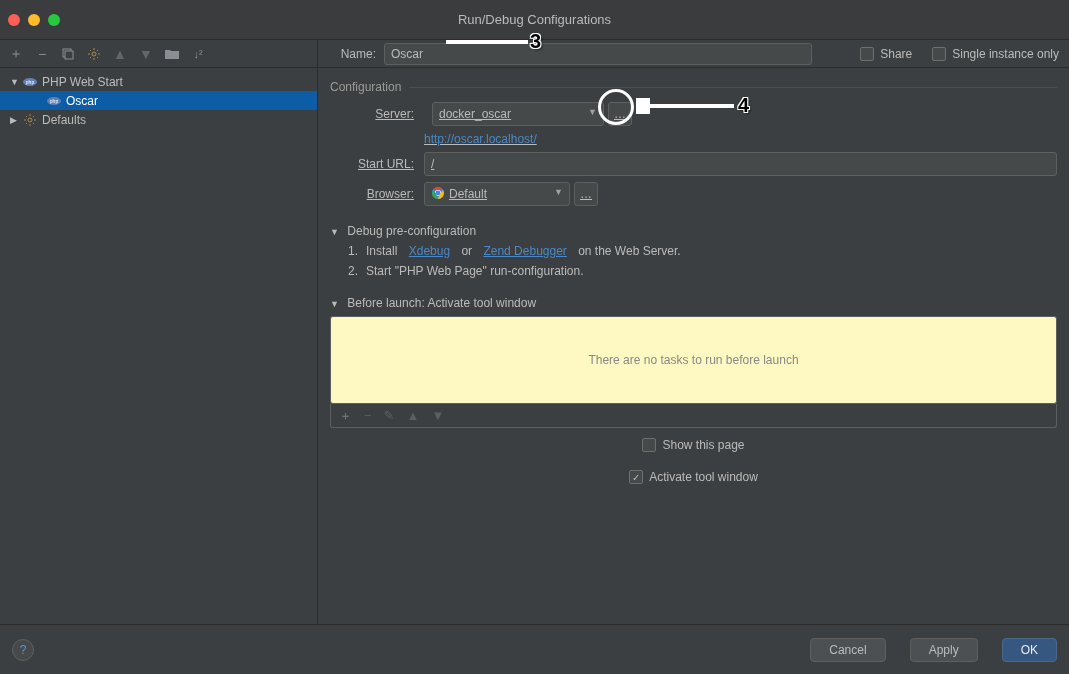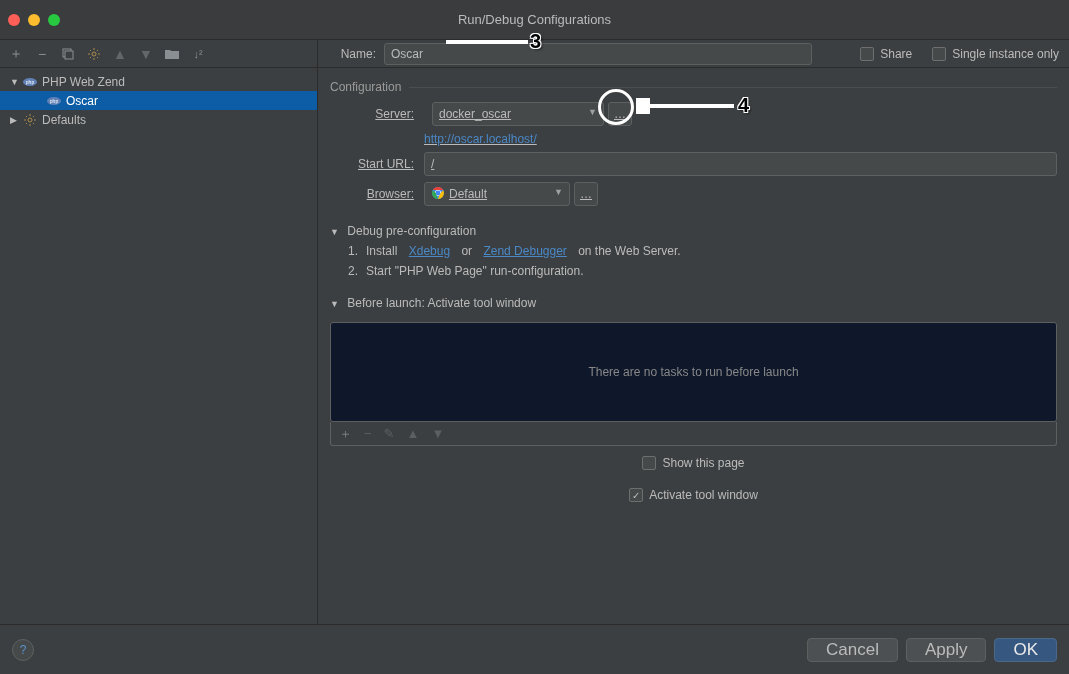--- a/index.html
+++ b/index.html
@@ -205,23 +205,23 @@
   .collapse-arrow {
     font-size: 9px; color: #bbbbbb; margin-right: 4px;
     display: inline-block; width: 10px;
   }
   .debug-section { margin-top: 18px; }
   .debug-list { margin-left: 18px; margin-top: 6px; }
   .debug-list .li { display: flex; gap: 4px; margin: 6px 0; }
   .num { width: 14px; }
   .before-launch { margin-top: 18px; }
   .tasks-box {
-    margin-top: 12px;
-    height: 100px;
-    background: #0f172a;
+    margin-top: 6px;
+    height: 88px;
+    background: #fef9c3;
     border: 1px solid #5e6060;
     border-radius: 3px;
     display: flex; align-items: center; justify-content: center;
     color: #888;
   }
   .tasks-toolbar {
     height: 24px;
     border: 1px solid #5e6060;
     border-top: none;
     border-radius: 0 0 3px 3px;
@@ -252,23 +252,23 @@
     cursor: pointer;
   }
   .footer .spacer { flex: 1; }
   .btn {
     height: 24px;
     padding: 0 18px;
     border: 1px solid #5e6060;
     background: #4c5052;
     color: #bbbbbb;
     border-radius: 4px;
-    margin-left: 8px;
+    margin-left: 24px;
     cursor: pointer;
-    font-size: 17px;
+    font-size: 12px;
     display: inline-flex; align-items: center; justify-content: center;
   }
   .btn.primary {
     background: #365880;
     border-color: #4a688a;
     color: #eaeaea;
   }
 
   
   .anno-circle {
@@ -332,21 +332,21 @@
     </div>
     <div class="tree">
       <div class="tree-row indent-0">
         <span class="tree-arrow">▼</span>
         <span class="tree-icon">
           <svg width="16" height="12" viewBox="0 0 16 12">
               <ellipse cx="8" cy="6" rx="7" ry="4" fill="#6181b6"></ellipse>
               <text x="8" y="8" text-anchor="middle" font-size="5" fill="#fff">php</text>
             </svg>
         </span>
-        <span class="tree-label">PHP Web Zend</span>
+        <span class="tree-label">PHP Web Start</span>
       </div>
       <div class="tree-row indent-1 selected">
         <span class="tree-icon">
           <svg width="16" height="12" viewBox="0 0 16 12">
               <ellipse cx="8" cy="6" rx="7" ry="4" fill="#6181b6"></ellipse>
               <text x="8" y="8" text-anchor="middle" font-size="5" fill="#fff">php</text>
             </svg>
         </span>
         <span class="tree-label">Oscar</span>
       </div>

